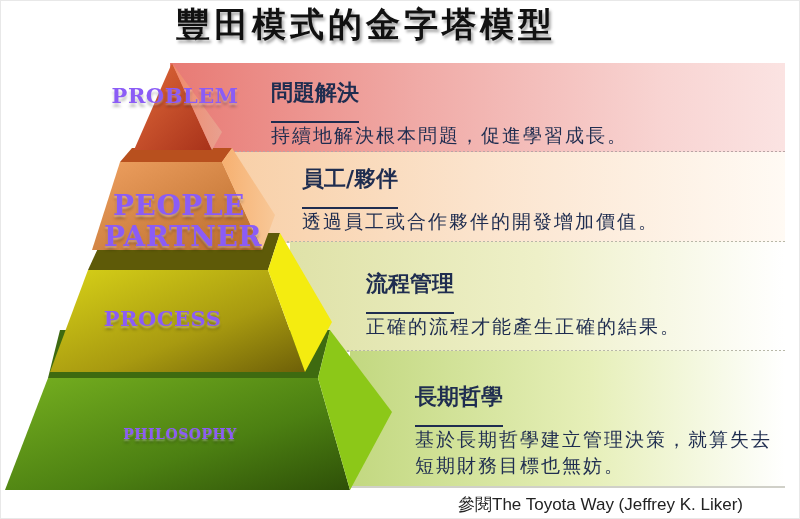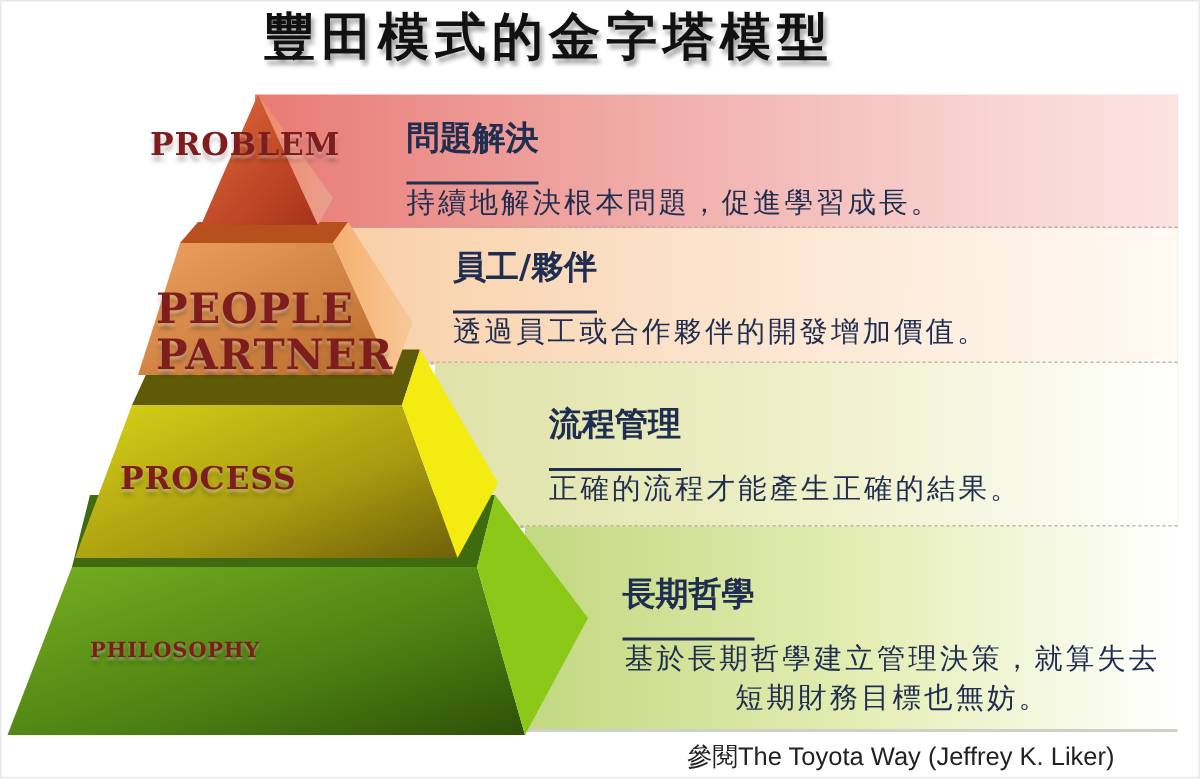--- a/index.html
+++ b/index.html
@@ -25,38 +25,38 @@
     .band-3 { left: 290px; top: 242px; width: 495px; height: 108px;
       background: linear-gradient(to right, #dfe2a8 0%, #eef0c8 50%, #ffffff 100%);
       border-bottom: 2px dotted #b8b8a8; }
     .band-4 { left: 350px; top: 351px; width: 435px; height: 135px;
       background: linear-gradient(to right, #c2d880 0%, #e6efb8 55%, #ffffff 100%);
       border-bottom: 2px solid #d0d0c8; }
 
     svg.pyramid { position: absolute; left: 0; top: 0; }
 
     .tier-label {
-      position: absolute; 
+      position: absolute; text-align: center;
       font-family: "DejaVu Serif", serif; font-weight: bold;
-      color: #7f1d1d; letter-spacing: 0.5px;
+      color: #8b5cf6; letter-spacing: 0.5px;
       text-shadow: 0 2px 2px rgba(255,255,255,0.35), 0 4px 3px rgba(0,0,0,0.25);
       line-height: 1.12;
     }
     .lbl-1 { left: 100px; top: 84px; width: 150px; font-size: 21px; }
     .lbl-2 { left: 104px; top: 190px; width: 150px; font-size: 28px; }
     .lbl-3 { left: 80px; top: 307px; width: 165px; font-size: 21px; }
     .lbl-4 { left: 60px; top: 427px; width: 240px; font-size: 14px; }
 
     .desc { position: absolute; color: #23304a; font-family: "DejaVu Serif", serif; }
     .desc .head {
       display: inline-block; font-weight: bold; font-size: 22px;
       border-bottom: 2px solid #1f2d50; padding-bottom: 16px; line-height: 1.15;
       color: #1f2d50;
     }
-    .desc .body { font-size: 19px; line-height: 1.35; letter-spacing: 2px; color: #1f2d50; text-align: center; }
+    .desc .body { font-size: 19px; line-height: 1.35; letter-spacing: 2px; color: #1f2d50; }
     .d-1 { left: 271px; top: 80px; }
     .d-2 { left: 302px; top: 166px; }
     .d-3 { left: 366px; top: 271px; }
     .d-4 { left: 415px; top: 384px; width: 360px; }
 
     .source {
       position: absolute; left: 458px; top: 493px;
       font-family: Liberation Sans, sans-serif; font-size: 17px; color: #222;
     }
   </style>

